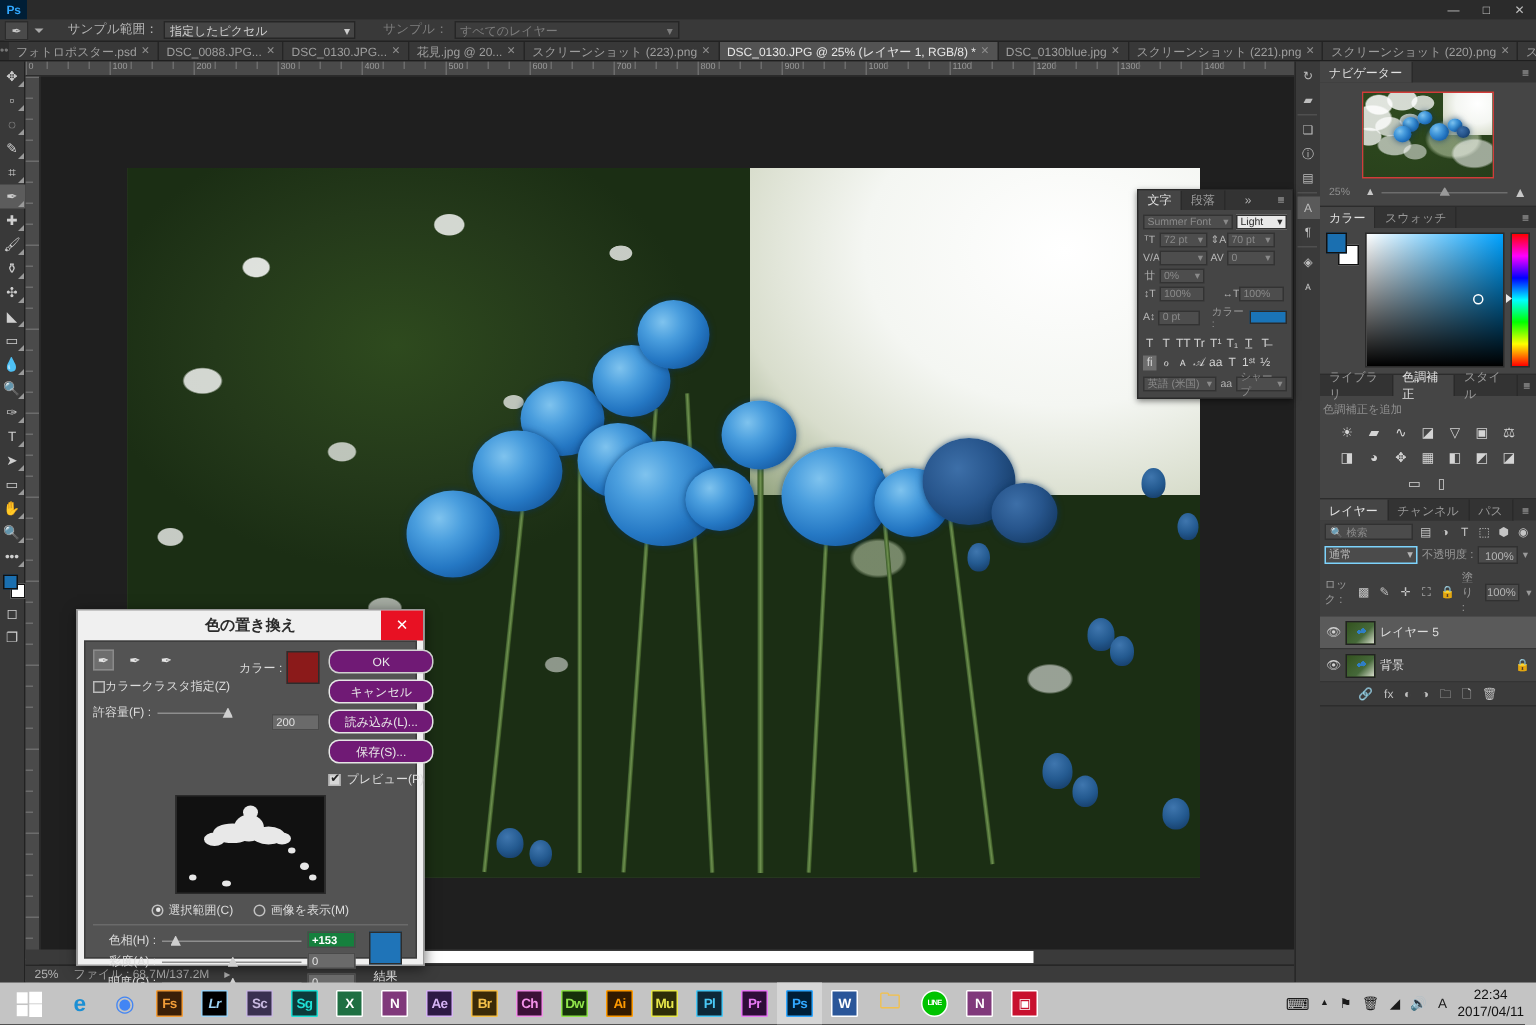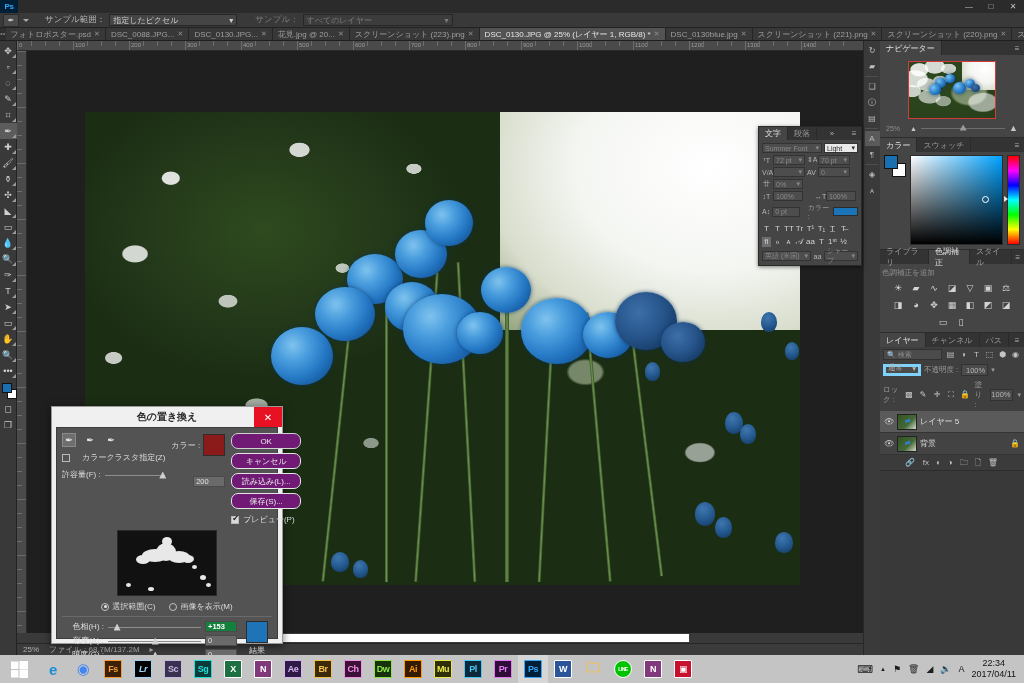--- a/index.html
+++ b/index.html
@@ -177,22 +177,22 @@
             justify-content:center; font-size:9px; color:#d4d4d4; }
 
   
   .lay-toolrow { display:flex; align-items:center; gap:3px; padding:2px 3px;
                  background:#3f3f3f; }
   .lay-search { flex:1; height:11px; background:#4b4b4b; border:1px solid #313131;
                 display:flex; align-items:center; padding:0 3px; font-size:7px; color:#8b8b8b; gap:2px; }
   .lay-icn { width:11px; height:11px; display:flex; align-items:center;
              justify-content:center; font-size:8px; color:#c5c5c5; }
   .lay-row2 { display:flex; align-items:center; gap:3px; padding:2px 3px; background:#3f3f3f; }
-  .blend-sel { width:38px; height:12px; background:#4b4b4b; border:3px solid #7dd3fc;
-               display:flex; align-items:flex-end; justify-content:space-between;
+  .blend-sel { width:62px; height:12px; background:#4b4b4b; border:1px solid #7dd3fc;
+               display:flex; align-items:flex-start; justify-content:space-between;
                padding:0 2px; font-size:7.5px; color:#b5b5b5; }
   .op-label { font-size:7.5px; color:#9a9a9a; }
   .op-val { width:27px; height:12px; background:#4b4b4b; border:1px solid #313131;
             font-size:7.5px; color:#b5b5b5; display:flex; align-items:center;
             justify-content:flex-end; padding-right:2px; }
   .lock-row { display:flex; align-items:center; gap:4px; padding:2px 3px; background:#3f3f3f; }
   .layer-item { display:flex; align-items:center; gap:3px; height:22px;
                 padding:0 4px; border-bottom:1px solid #343434; background:#434343; }
   .layer-item.sel { background:#5a5a5a; }
   .eye { width:10px; font-size:8px; color:#cfcfcf; text-align:center; }
@@ -851,21 +851,21 @@
     </div>
     <div class="dlg-body">
 
       <div style="display:flex;gap:6px">
         <div style="flex:1">
           <div class="pipettes">
             <div class="pip on">✒</div>
             <div class="pip">✒</div>
             <div class="pip">✒</div>
           </div>
-          <div class="dd-row" style="gap:12px;margin-top:5px">
+          <div class="dd-row" style="gap:0;margin-top:5px">
             <span class="cb"></span>
             <span class="dlabel">カラークラスタ指定(Z)</span>
           </div>
           <div class="dd-row" style="gap:4px;margin-top:6px">
             <span class="dlabel">許容量(F) :</span>
             <div class="slider">
               <div class="trk"></div>
                 <div class="kb" style="left:90%"></div>
             </div>
           </div>

